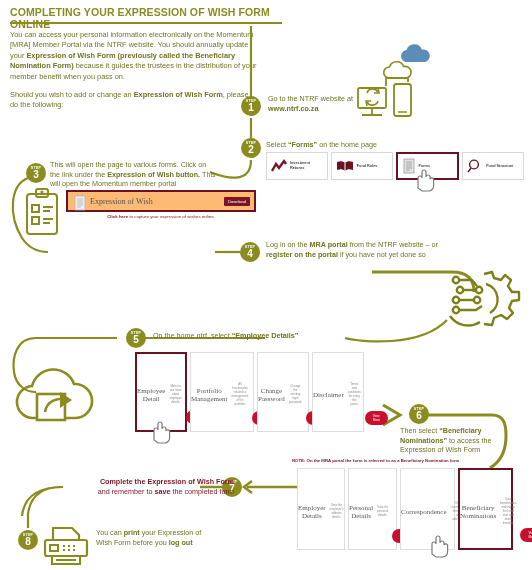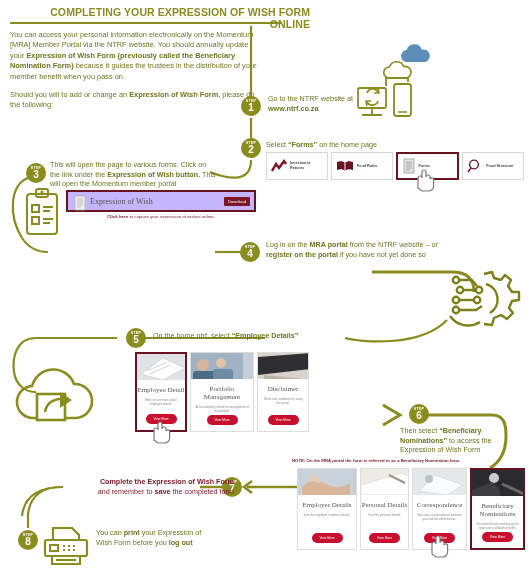--- a/index.html
+++ b/index.html
@@ -7,21 +7,21 @@
     width:532px;height:570px;position:relative;overflow:hidden;
     background:#ffffff;
     font-family:"Liberation Sans", sans-serif;
     color:#7d7f22;
   }
   .abs{position:absolute;}
   
   #title{
     left:10px;top:6px;width:300px;
     font-size:10.5px;font-weight:bold;letter-spacing:.1px;
-    color:#8a8c1f;text-transform:uppercase;text-align:right;
+    color:#8a8c1f;text-transform:uppercase;
   }
   #title-rule{left:10px;top:22px;width:272px;height:2px;background:#8a8c1f;}
   #intro{
     left:10px;top:30px;width:248px;font-size:7.4px;line-height:10.4px;
     color:#6f7420;
   }
   #intro p{margin:0 0 8px 0;}
   #intro b{font-weight:bold;color:#6f7420;}
   
   .step{
@@ -37,34 +37,34 @@
   #tiles2{left:266px;top:152px;width:258px;height:28px;display:flex;gap:3px;}
   .tile2{
     flex:1;border:1px solid #d8d8d8;background:#fff;display:flex;
     align-items:center;gap:3px;padding-left:4px;box-sizing:border-box;
   }
   .tile2.sel{border:2.5px solid #6b1220;}
   .tile2 .t-lbl{font-size:3.8px;font-weight:bold;color:#444;line-height:4.6px;}
   
   #eow-box{
     left:66px;top:190px;width:190px;height:22px;border:2.5px solid #6b1220;
-    background:#c4b5fd;box-sizing:border-box;display:flex;align-items:center;
+    background:#fdba74;box-sizing:border-box;display:flex;align-items:center;
   }
   #eow-label{font-size:8px;color:#555;margin-left:22px;font-family:"Liberation Serif",serif;}
   #eow-dl{
     margin-left:auto;margin-right:4px;background:#7b1526;color:#fff;
     font-size:4px;padding:2px 4px;border-radius:1px;
   }
   #eow-click{left:66px;top:214px;width:190px;text-align:center;font-size:4.4px;color:#7b1526;font-weight:bold;}
   #eow-click span.norm{font-weight:normal;}
   
   .cardrow{display:flex;}
   .pcard{
     background:#fff;border:1px solid #ddd;box-sizing:border-box;
-    display:flex;flex-direction:column;align-items:center;
+    display:flex;flex-direction:row;align-items:center;
   }
   .pcard.sel{border:2.5px solid #6b1220;}
   .pcard .thumb{width:100%;height:26px;background:#c8ccd4;overflow:hidden;position:relative;}
   .pcard .ctitle{
     font-size:7px;color:#58585a;text-align:center;margin-top:6px;line-height:8px;
     font-family:"Liberation Serif",serif;
   }
   .pcard .cdesc{font-size:2.9px;color:#8b8b8b;text-align:center;margin-top:4px;line-height:4px;padding:0 4px;}
   .pcard .cbtn{
     margin-top:auto;margin-bottom:6px;background:#c8102e;color:#fff;border-radius:7px;
@@ -82,21 +82,21 @@
 <body>
 
 <div class="abs" id="title">COMPLETING YOUR EXPRESSION OF WISH FORM ONLINE</div>
 <div class="abs" id="title-rule"></div>
 
 <div class="abs" id="intro">
   <p>
     <span>You can access your personal information electronically on the Momentum [MRA] Member Portal via the NTRF website. You should annually update your </span><b>Expression of Wish Form (previously called the Beneficiary Nomination Form)</b><span> because it guides the trustees in the distribution of your member benefit when you pass on.</span>
   </p>
   <p>
-    <span>Should you will to add or change an </span><b>Expression of Wish Form</b><span>, please do the following:</span>
+    <span>Should you wish to add or change an </span><b>Expression of Wish Form</b><span>, please do the following:</span>
   </p>
 </div>
 
 <svg class="abs" style="left:0;top:0;width:532px;height:570px;pointer-events:none">
 
   <path d="M251,26 L251,98" stroke="#8a8c1f" stroke-width="2.2" fill="none"></path>
   <path d="M251,118 L251,140" stroke="#8a8c1f" stroke-width="2.2" fill="none"></path>
 
   <path d="M251,160 C251,185 225,178 210,172" stroke="#8a8c1f" stroke-width="2.2" fill="none"></path>
 
@@ -289,20 +289,33 @@
           <rect x="22" y="16" width="20" height="12" rx="3" fill="#6d8ca3"></rect>
         </svg>
     </div>
     <div class="ctitle">Portfolio Management</div>
     <div class="cdesc">All functionality related to management of the portfolio.</div>
     <div class="cbtn">View More</div>
   </div>
   <div class="pcard" style="width:52px">
     <div class="thumb">
       <svg width="52" height="26">
+          <rect width="52" height="26" fill="#e8eaec"></rect>
+          <circle cx="14" cy="10" r="7" fill="#5d6a75"></circle>
+          <circle cx="14" cy="10" r="4" fill="#8fa3b4"></circle>
+          <path d="M18,14 L46,24" stroke="#b8bdc2" stroke-width="3"></path>
+        </svg>
+    </div>
+    <div class="ctitle">Change Password</div>
+    <div class="cdesc">Change the existing login password.</div>
+    <div class="cbtn">View More</div>
+  </div>
+  <div class="pcard" style="width:52px">
+    <div class="thumb">
+      <svg width="52" height="26">
           <rect width="52" height="26" fill="#d8d4cc"></rect>
           <path d="M0,4 L52,0 L52,16 L0,22 Z" fill="#2f2f33"></path>
           <path d="M6,22 L46,26 L46,26 L6,26 Z" fill="#b9b2a6"></path>
         </svg>
     </div>
     <div class="ctitle">Disclaimer</div>
     <div class="cdesc">Terms and conditions for using this portal.</div>
     <div class="cbtn">View More</div>
   </div>
 </div>
@@ -313,21 +326,21 @@
 <div class="abs step" style="left:409px;top:404px;">
   <span class="s-lbl">STEP</span>
   <span class="s-num">6</span>
 </div>
 <div class="abs stext" style="left:400px;top:426px;width:110px;">
   <span>Then select </span><b>“Beneficiary Nominations”</b><span> to access the Expression of Wish Form</span>
 </div>
 <div class="abs" id="note6">NOTE: On the MRA portal the form is referred to as a Beneficiary Nomination form</div>
 
 <div class="abs cardrow" style="left:297px;top:468px;width:228px;height:82px;gap:3px;">
-  <div class="pcard" style="width:73px">
+  <div class="pcard" style="width:48px">
     <div class="thumb">
       <svg width="55" height="26">
           <rect width="55" height="26" fill="#c9d2da"></rect>
           <path d="M4,18 C14,8 22,12 30,16 C38,20 46,18 52,14 L52,26 L4,26 Z" fill="#d9b69a"></path>
           <path d="M10,12 a6,6 0 0 1 12,2" fill="#e8cbb3"></path>
         </svg>
     </div>
     <div class="ctitle">Employer Details</div>
     <div class="cdesc">View the employer's address details.</div>
     <div class="cbtn">View More</div>

